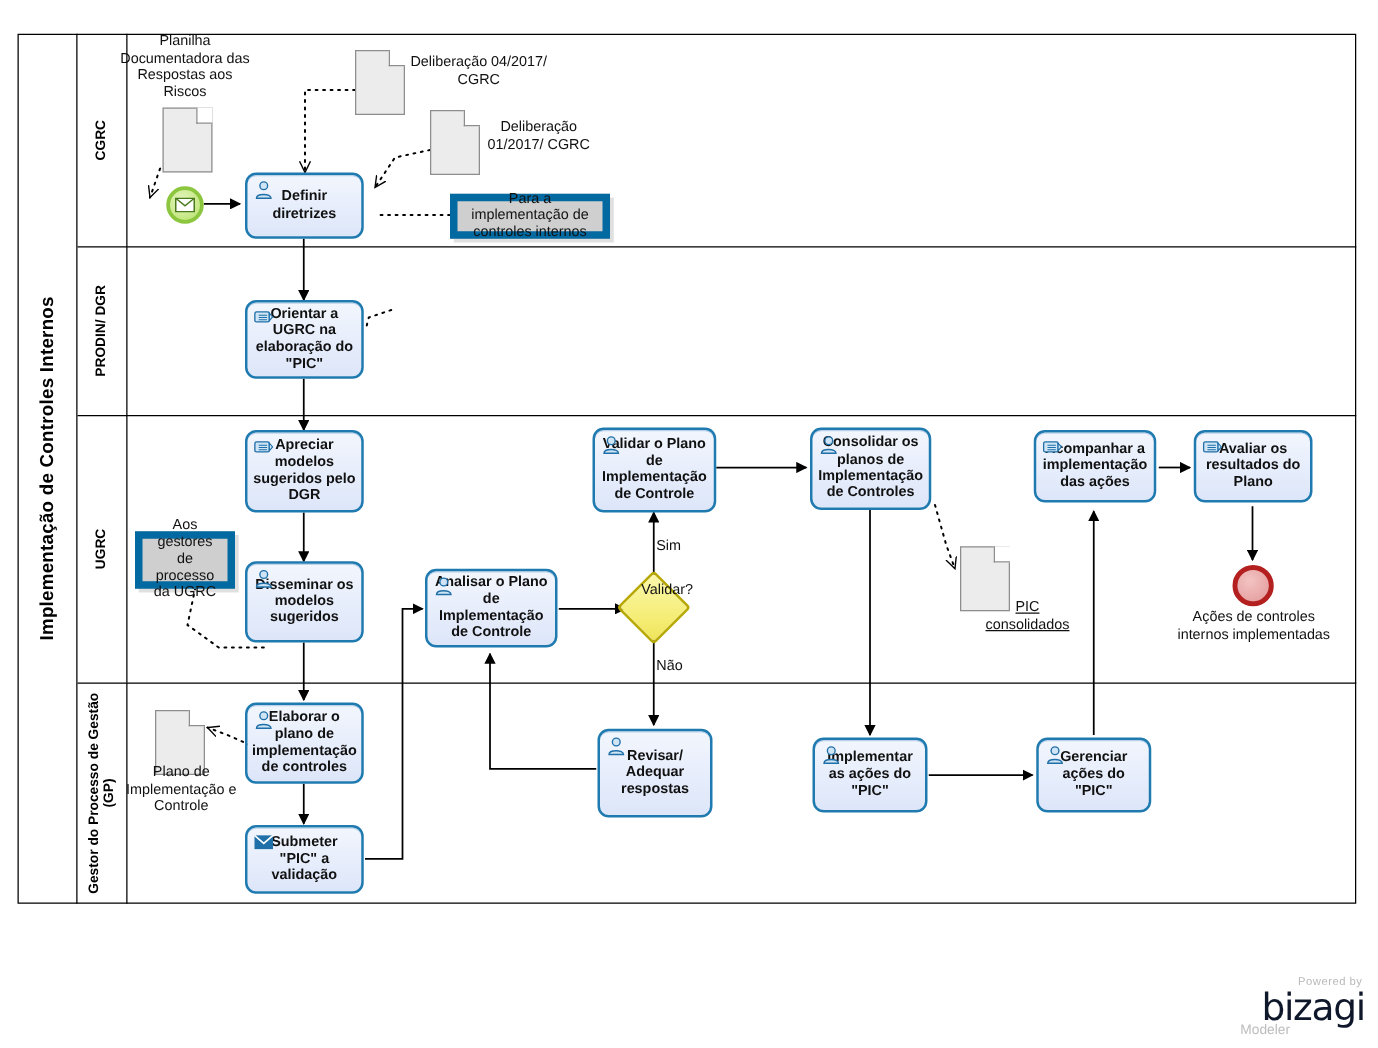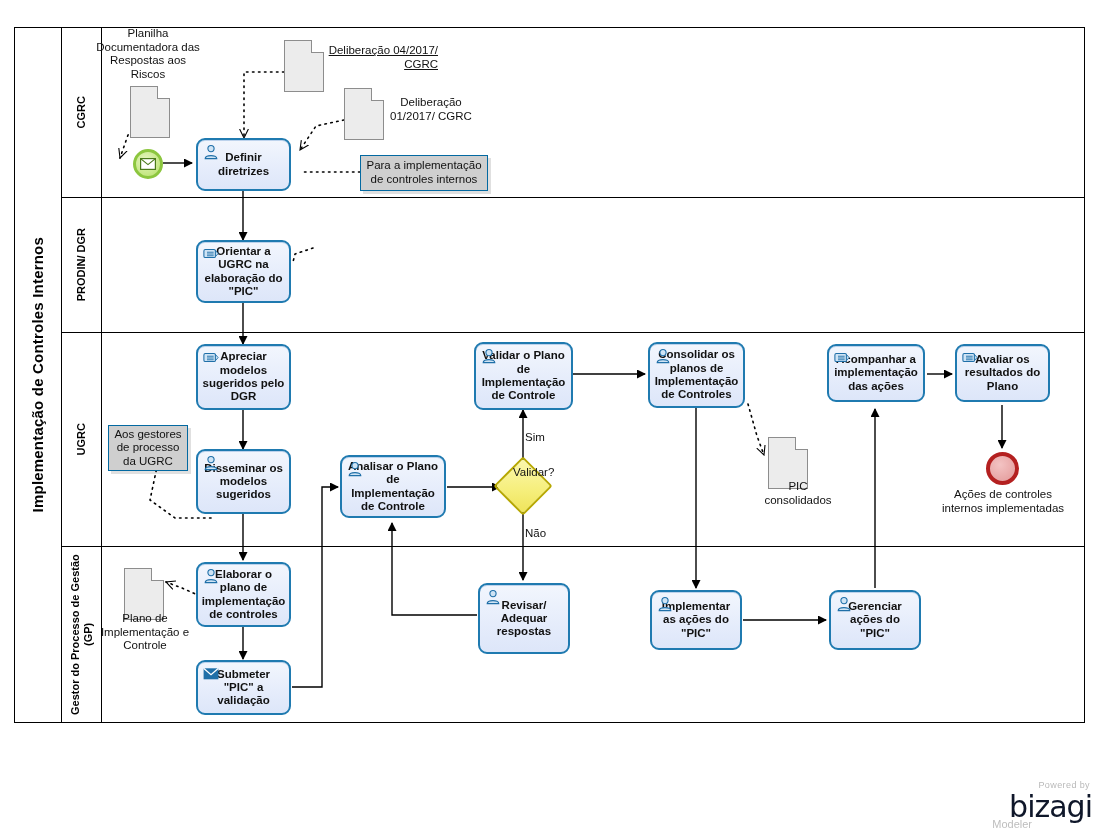--- a/index.html
+++ b/index.html
@@ -125,21 +125,21 @@
     width: 13px; height: 13px;
     background: #fff;
     border-left: 1px solid #8d8d8d;
     border-bottom: 1px solid #8d8d8d;
   }
 
   
   .note {
     position: absolute;
     background: #cfcfcf;
-    border: 1px solid #0369a1;
+    border: 6px solid #0369a1;
     box-shadow: 3px 3px 0 rgba(0,0,0,0.12);
     display: flex; align-items: center; justify-content: center;
     text-align: center;
     padding: 3px 5px;
   }
   .note span { font-size: 11.5px; line-height: 1.18; color: #111; }
 
   
   .tlabelfree {
     position: absolute;
@@ -272,31 +272,31 @@
   </svg>
 
   <div class="tlabelfree" style="left:96px; top:27px; width:104px;">Planilha Documentadora das Respostas aos Riscos</div>
   <div class="docobj" style="left:130px; top:86px; width:40px; height:52px;">
     <div class="doc-fold"></div>
   </div>
 
   <div class="docobj" style="left:284px; top:40px; width:40px; height:52px;">
     <div class="doc-fold"></div>
   </div>
-  <div class="tlabelfree" style="left:328px; top:44px; width:110px; text-align:right;text-decoration:underline;">Deliberação 04/2017/ CGRC</div>
+  <div class="tlabelfree" style="left:328px; top:44px; width:110px; text-align:center;">Deliberação 04/2017/ CGRC</div>
 
   <div class="docobj" style="left:344px; top:88px; width:40px; height:52px;">
     <div class="doc-fold"></div>
   </div>
   <div class="tlabelfree" style="left:388px; top:96px; width:86px;">Deliberação 01/2017/ CGRC</div>
 
   <div class="docobj" style="left:768px; top:437px; width:40px; height:52px;">
     <div class="doc-fold"></div>
   </div>
-  <div class="tlabelfree" style="left:757px; top:480px; width:82px;">PIC consolidados</div>
+  <div class="tlabelfree" style="left:781px; top:480px; width:82px;text-decoration:underline;">PIC consolidados</div>
 
   <div class="docobj" style="left:124px; top:568px; width:40px; height:52px;">
     <div class="doc-fold"></div>
   </div>
   <div class="tlabelfree" style="left:100px; top:612px; width:90px;">Plano de Implementação e Controle</div>
 
   <div class="note" style="left:360px; top:155px; width:128px; height:36px;">
     <span>Para a implementação de controles internos</span>
   </div>
   <div class="note" style="left:108px; top:425px; width:80px; height:46px;">

